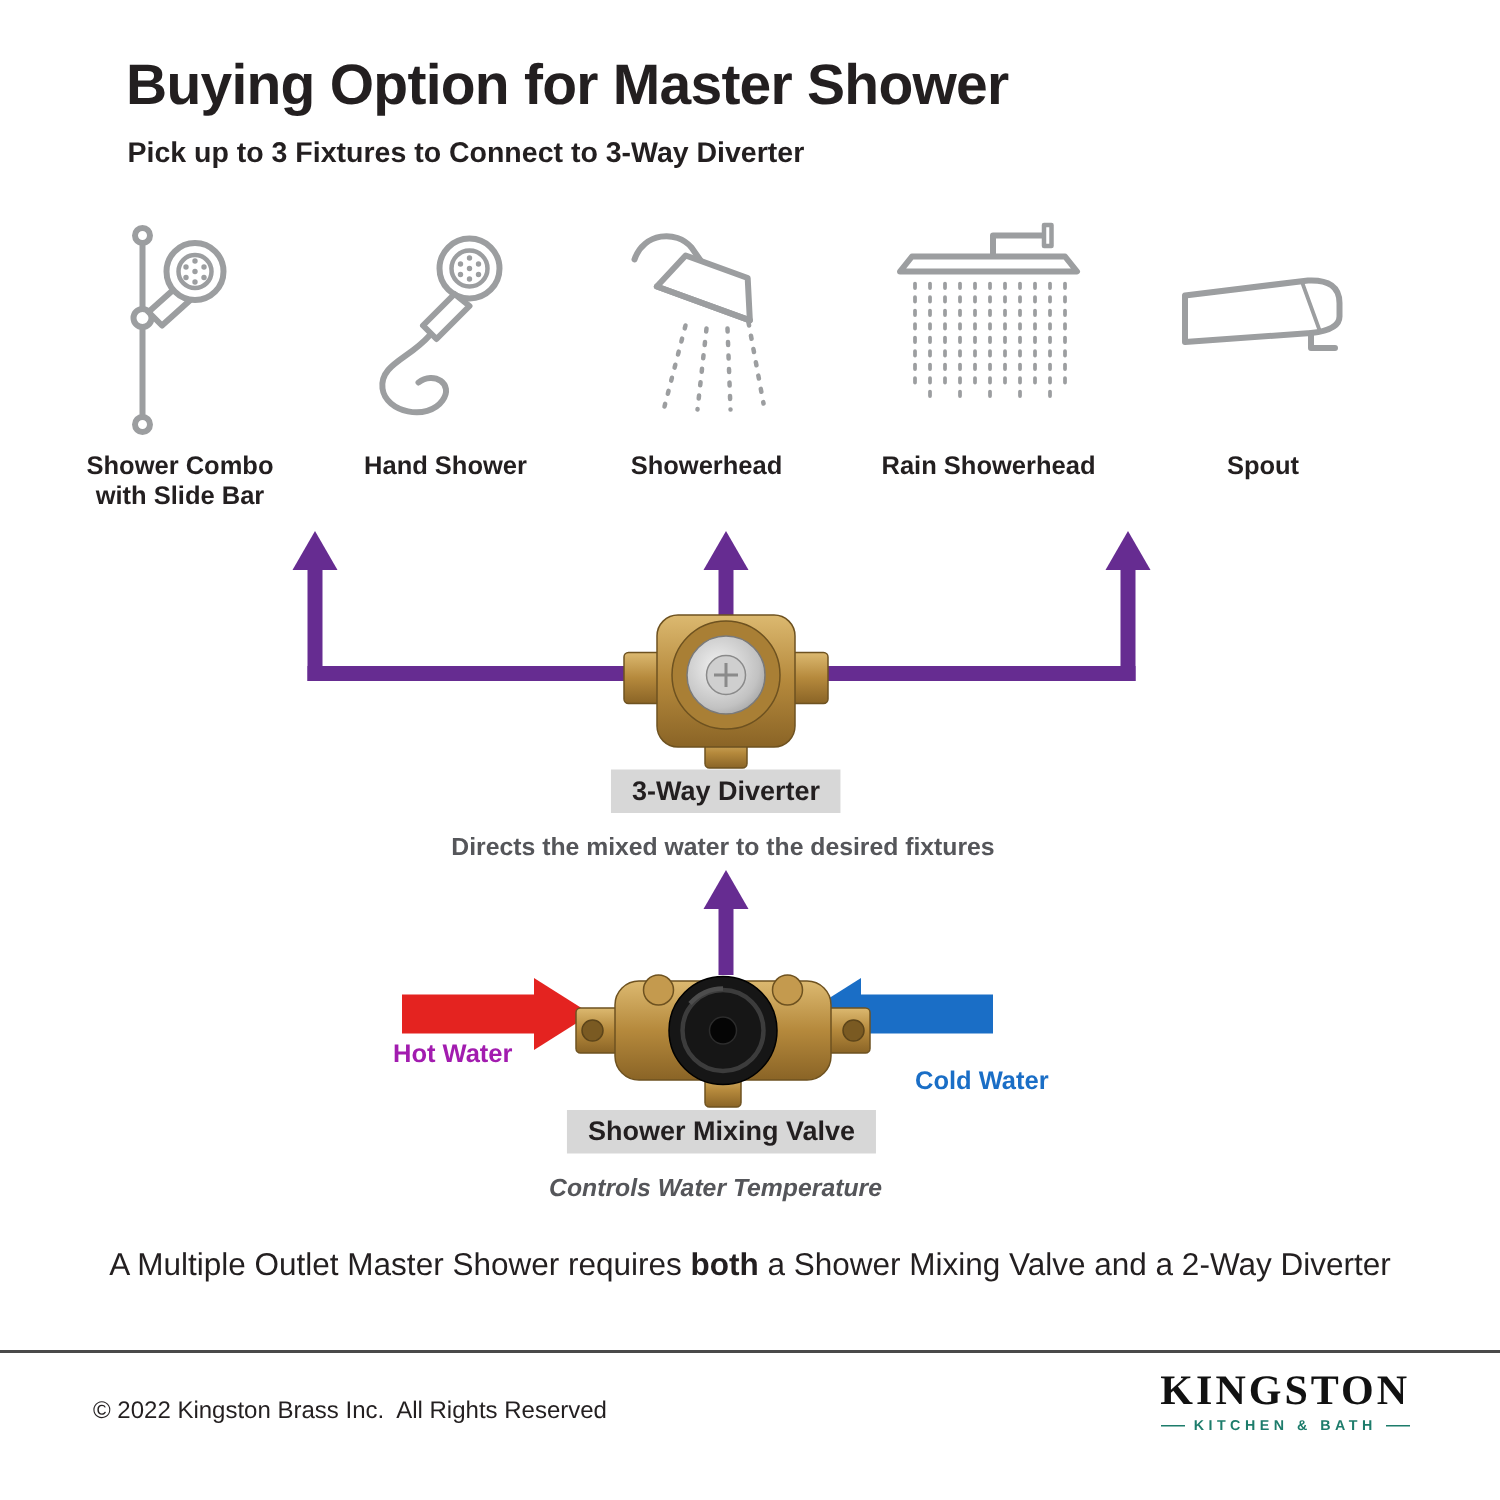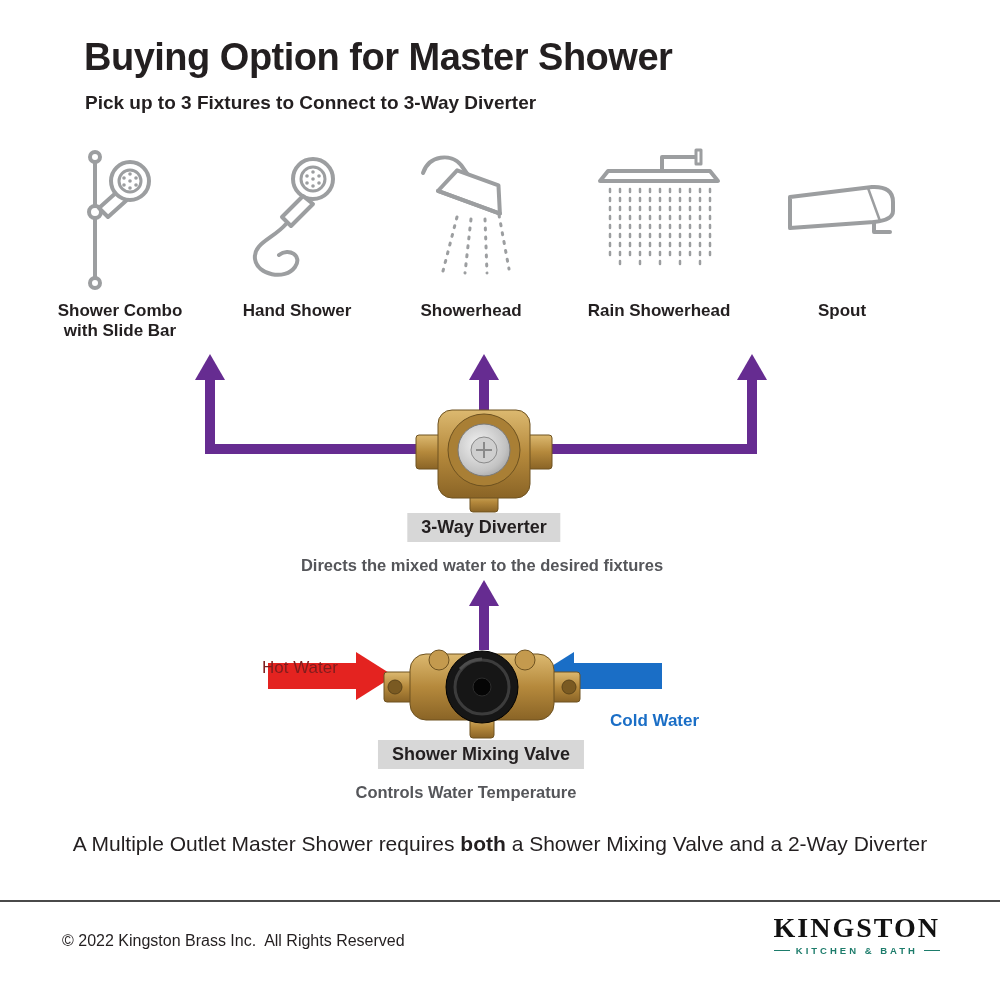--- a/index.html
+++ b/index.html
@@ -32,21 +32,21 @@
   svg{display:block;}
   .gray-label{
     background:#d7d7d7;color:#231f20;
     font-size:18px;font-weight:700;
     padding:4px 14px;white-space:nowrap;
   }
   .desc{
     font-size:16.5px;font-weight:700;color:#55565a;white-space:nowrap;
   }
   .center-x{transform:translateX(-50%);}
-  .hot-label{left:262px;top:658px;font-size:17px;font-weight:400;color:#7f1d1d;}
+  .hot-label{left:262px;top:693px;font-size:17px;font-weight:700;color:#a21caf;}
   .cold-label{left:610px;top:711px;font-size:17px;font-weight:700;color:#1a6ec6;}
   .summary{
     left:500px;top:832px;transform:translateX(-50%);
     font-size:21px;font-weight:400;color:#231f20;white-space:nowrap;
   }
   .summary b{font-weight:700;margin-top:32px;}
   .rule{
     left:0;top:900px;width:1000px;height:2px;background:#4a4a4a;
   }
   .copyright{
@@ -258,21 +258,21 @@
       <circle cx="57" cy="30" r="10" fill="#c49a4e" stroke="#6e5220"></circle>
       <circle cx="143" cy="30" r="10" fill="#c49a4e" stroke="#6e5220"></circle>
       <circle cx="100" cy="57" r="36" fill="#161616" stroke="#000000"></circle>
       <circle cx="100" cy="57" r="27" fill="none" stroke="#3c3c3c" stroke-width="3"></circle>
       <circle cx="100" cy="57" r="9" fill="#050505" stroke="#2c2c2c"></circle>
       <path d="M78,39 A30,30 0 0 1 100,29" fill="none" stroke="#4d4d4d" stroke-width="3"></path>
     </svg>
   </div>
 
   <div class="abs gray-label center-x" style="left:481px;top:740px;">Shower Mixing Valve</div>
-  <div class="abs desc center-x" style="left:466px;top:783px;">Controls Water Temperature</div>
+  <div class="abs desc center-x" style="left:477px;top:783px;font-style:italic;">Controls Water Temperature</div>
 
   <div class="abs summary"><span>A Multiple Outlet Master Shower requires </span><b>both</b><span> a Shower Mixing Valve and a 2-Way Diverter</span></div>
 
   <div class="abs rule"></div>
   <div class="abs copyright">© 2022 Kingston Brass Inc.  All Rights Reserved</div>
   <div class="abs brand">
     <div class="brand-name">KINGSTON</div>
     <div class="brand-tagline">
       <span class="tl-line"></span>
       <span class="tl-text">KITCHEN &amp; BATH</span>

